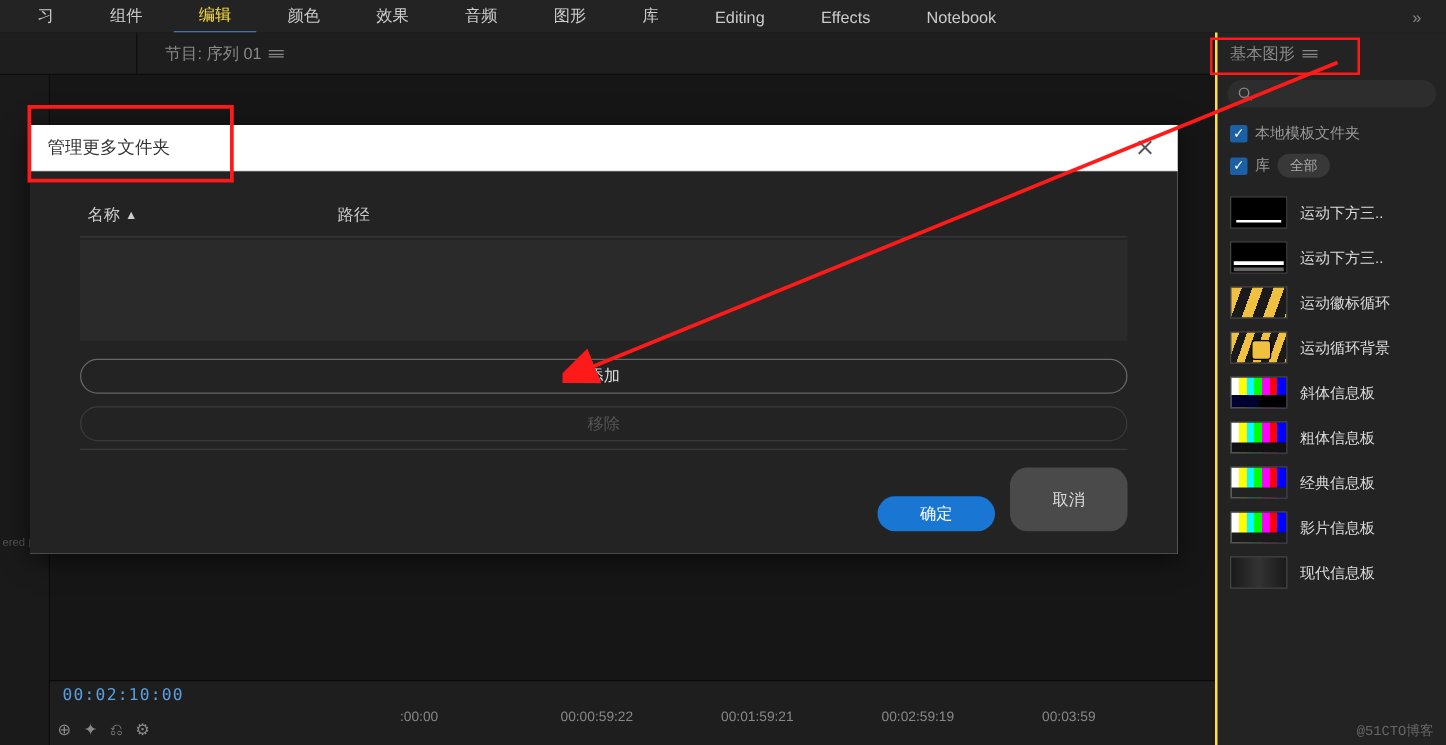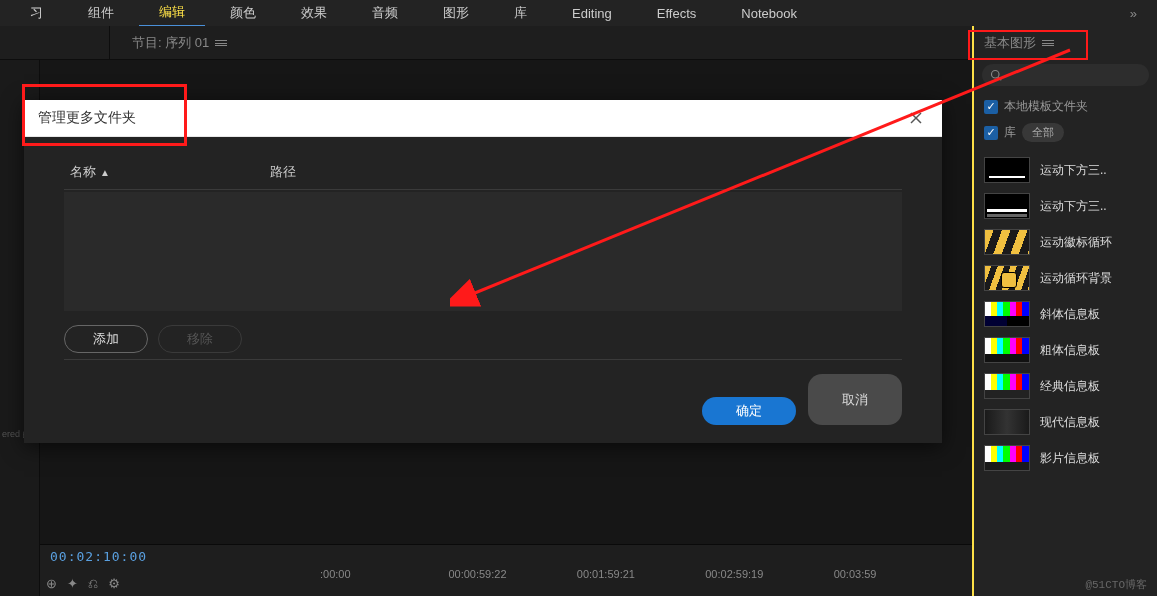--- a/index.html
+++ b/index.html
@@ -326,20 +326,21 @@
     .table-body {
       flex: 1;
       background: #2a2a2a;
       margin-top: 2px;
     }
     .action-row {
       display: flex;
       gap: 10px;
       padding: 14px 0 6px 0;
       border-bottom: 1px solid #3a3a3a;
+      flex-direction: column;
     }
     .pill-btn {
       border: 1px solid #666;
       background: transparent;
       color: #ddd;
       padding: 4px 28px;
       border-radius: 14px;
       font-size: 13px;
       cursor: pointer;
     }
@@ -499,26 +500,26 @@
     </div>
     <div class="template-item">
       <div class="thumb t6"></div>
       <div class="template-label">粗体信息板</div>
     </div>
     <div class="template-item">
       <div class="thumb t7"></div>
       <div class="template-label">经典信息板</div>
     </div>
     <div class="template-item">
+      <div class="thumb t8"></div>
+      <div class="template-label">影片信息板</div>
+    </div>
+    <div class="template-item">
       <div class="thumb t9"></div>
       <div class="template-label">现代信息板</div>
-    </div>
-    <div class="template-item">
-      <div class="thumb t8"></div>
-      <div class="template-label">影片信息板</div>
     </div>
   </div>
 </div>
 
 <div class="modal">
   <div class="modal-titlebar">
     <span class="modal-title">管理更多文件夹</span>
     <span class="modal-close">
       <svg width="14" height="14" viewBox="0 0 14 14">
           <line x1="2" y1="2" x2="12" y2="12" stroke="#555" stroke-width="1.5"></line>

